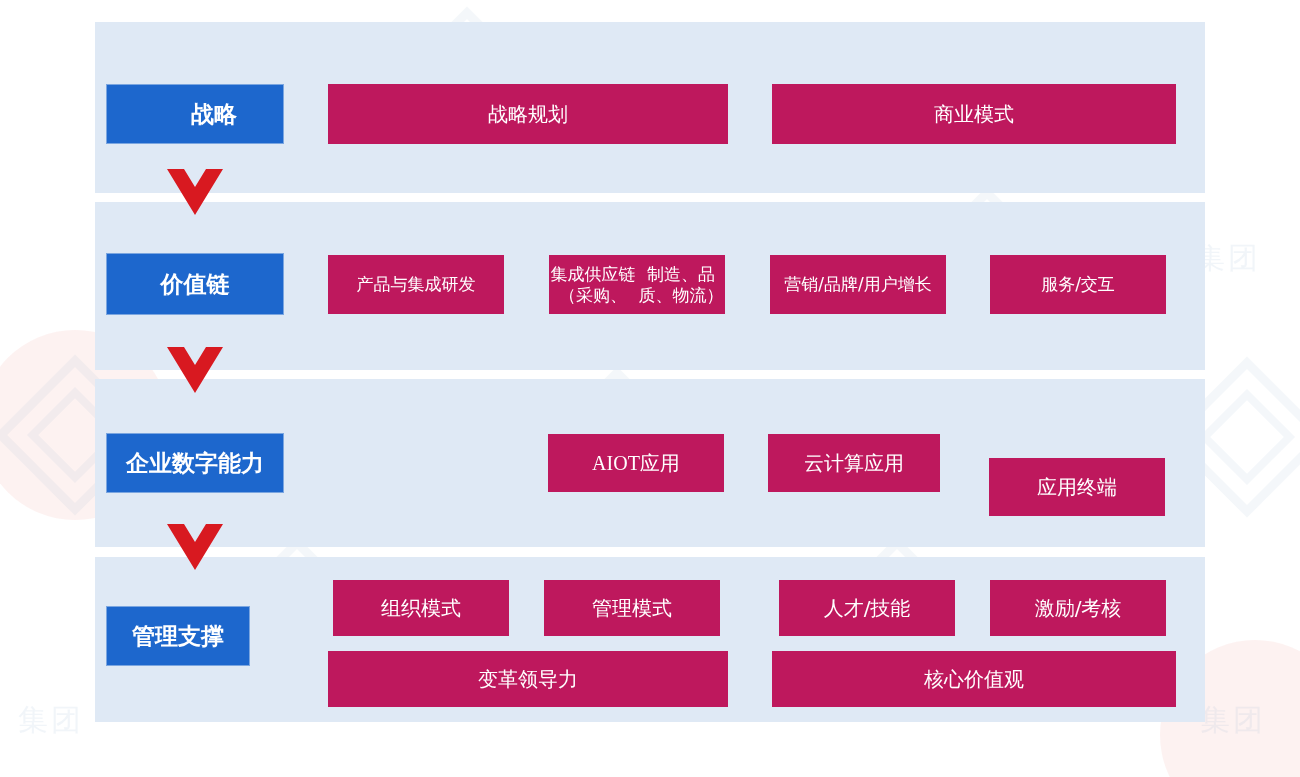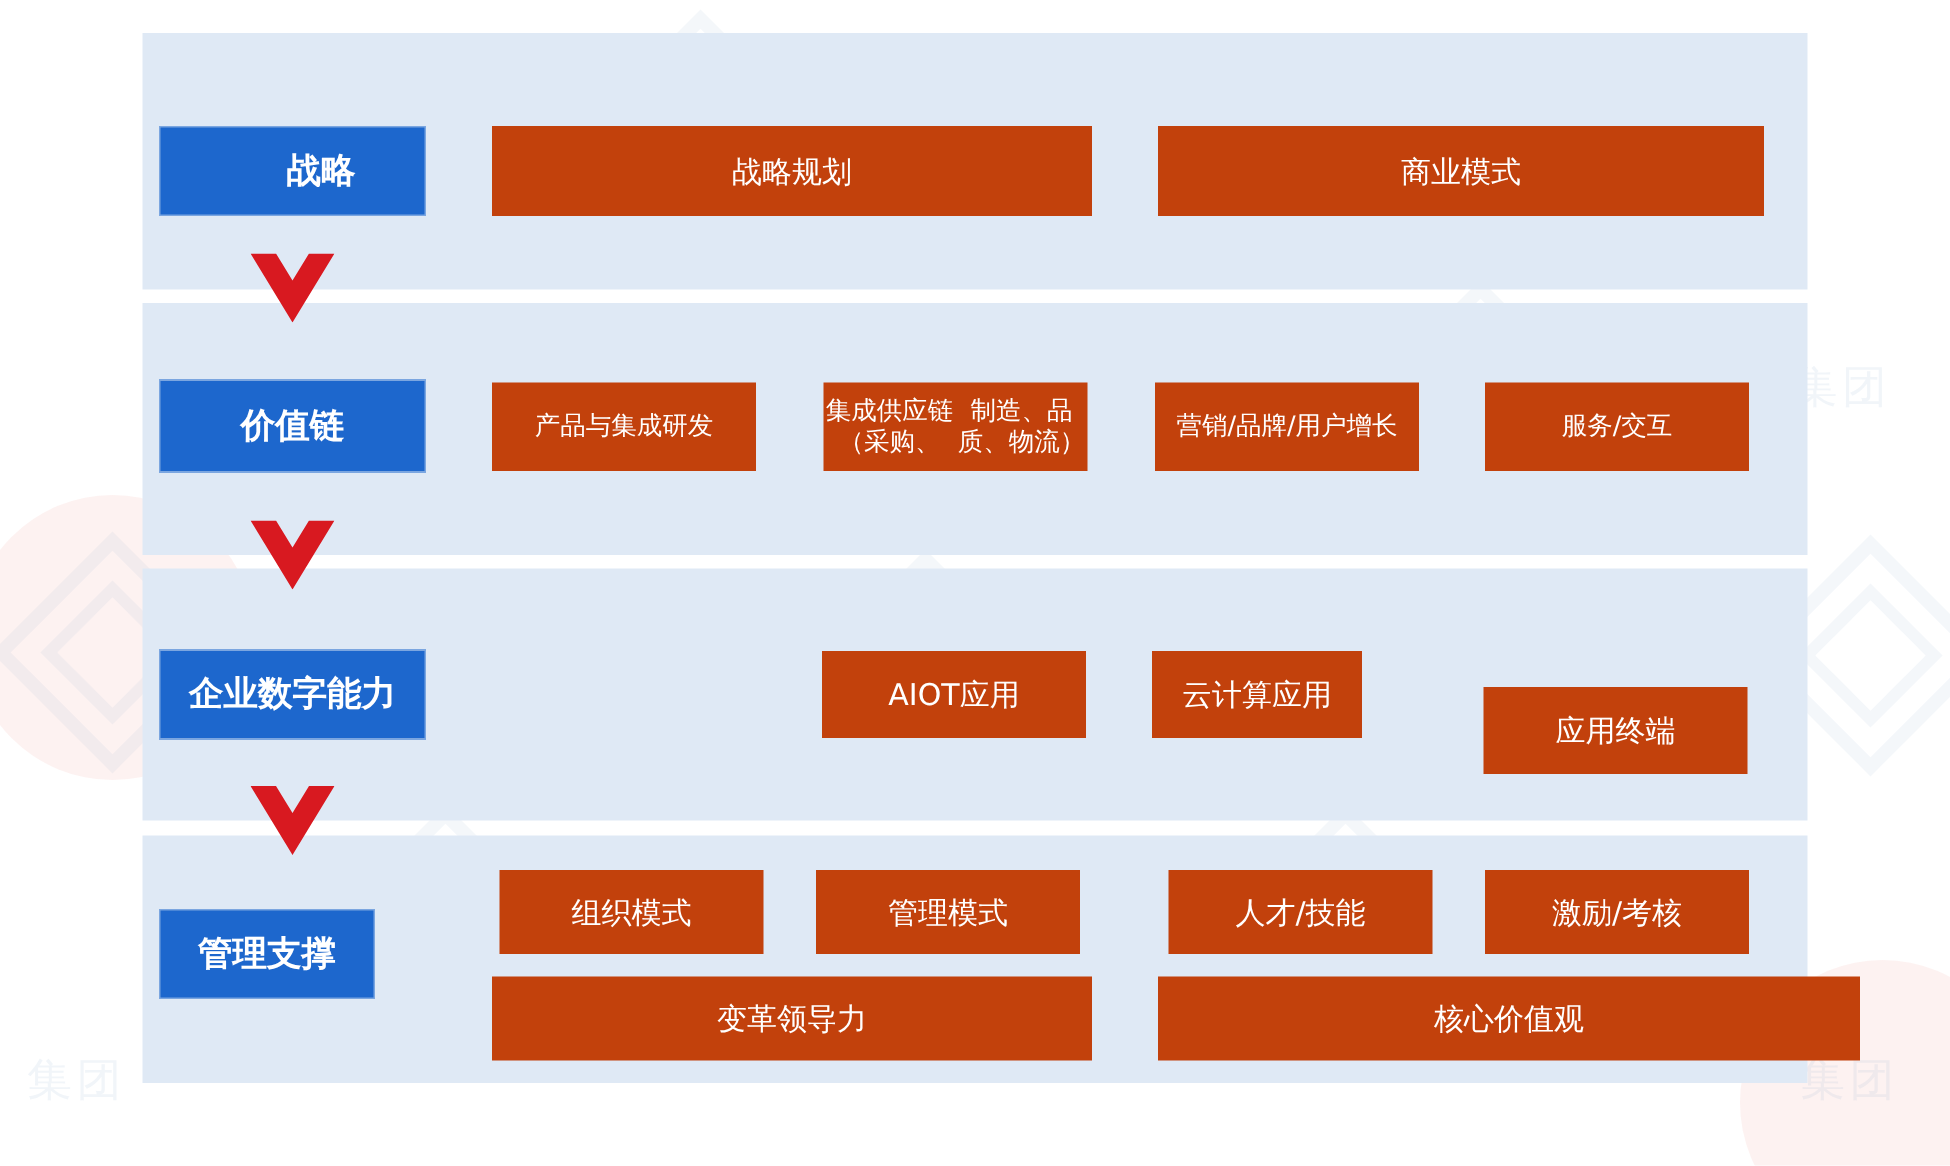--- a/index.html
+++ b/index.html
@@ -97,21 +97,21 @@
     z-index: 2;
     line-height: 1.22;
   }
   .box-head {
     background: #1d67cd;
     font-size: 23px;
     font-weight: bold;
     border: 1px solid #7ba6e0;
   }
   .box-item {
-    background: #c2410c;
+    background: #be185d;
     font-size: 20px;
     font-weight: normal;
   }
   .box-item.small {
     font-size: 17px;
   }
 
   
   .r1-head { left: 106px; top: 84px;  width: 178px; height: 60px; padding-left: 38px; }
   .r1-a    { left: 328px; top: 84px;  width: 400px; height: 60px; }
@@ -120,32 +120,32 @@
   
   .r2-head { left: 106px; top: 253px; width: 178px; height: 62px; }
   .r2-a    { left: 328px; top: 255px; width: 176px; height: 59px; }
   .r2-b    { left: 549px; top: 255px; width: 176px; height: 59px; }
   .r2-c    { left: 770px; top: 255px; width: 176px; height: 59px; }
   .r2-d    { left: 990px; top: 255px; width: 176px; height: 59px; }
 
   
   .r3-head { left: 106px; top: 433px; width: 178px; height: 60px; }
   .r3-a    { left: 328px; top: 434px; width: 176px; height: 58px; }
-  .r3-b    { left: 548px; top: 434px; width: 176px; height: 58px; }
-  .r3-c    { left: 768px; top: 434px; width: 140px; height: 58px; }
+  .r3-b    { left: 548px; top: 434px; width: 176px; height: 58px; font-family: Liberation Serif, serif; }
+  .r3-c    { left: 768px; top: 434px; width: 172px; height: 58px; }
   .r3-d    { left: 989px; top: 434px; width: 176px; height: 58px; margin-top: 24px; }
 
   
   .r4-head { left: 106px; top: 606px; width: 144px; height: 60px; }
   .r4-a    { left: 333px; top: 580px; width: 176px; height: 56px; }
   .r4-b    { left: 544px; top: 580px; width: 176px; height: 56px; }
   .r4-c    { left: 779px; top: 580px; width: 176px; height: 56px; }
   .r4-d    { left: 990px; top: 580px; width: 176px; height: 56px; }
   .r4-e    { left: 328px; top: 651px; width: 400px; height: 56px; }
-  .r4-f    { left: 772px; top: 651px; width: 468px; height: 56px; }
+  .r4-f    { left: 772px; top: 651px; width: 404px; height: 56px; }
 </style>
 </head>
 <body>
 
 <div class="wm-layer">
   <div class="wm-circle" style="left:-20px; top:330px;"></div>
   <div class="wm-circle" style="left:1160px; top:640px;"></div>
   <div class="wm-diamond" style="left:18px; top:378px;"></div>
   <div class="wm-diamond" style="left:410px; top:30px;"></div>
   <div class="wm-diamond" style="left:700px; top:50px;"></div>

